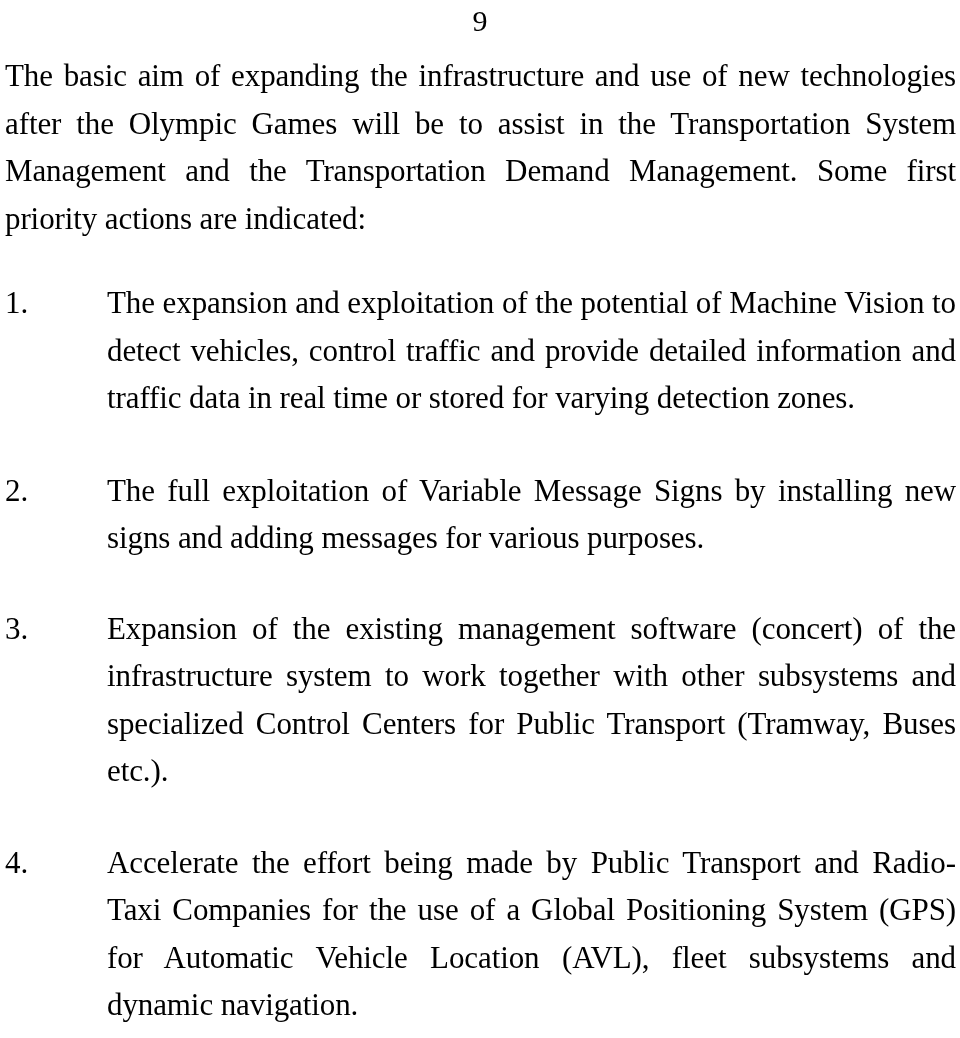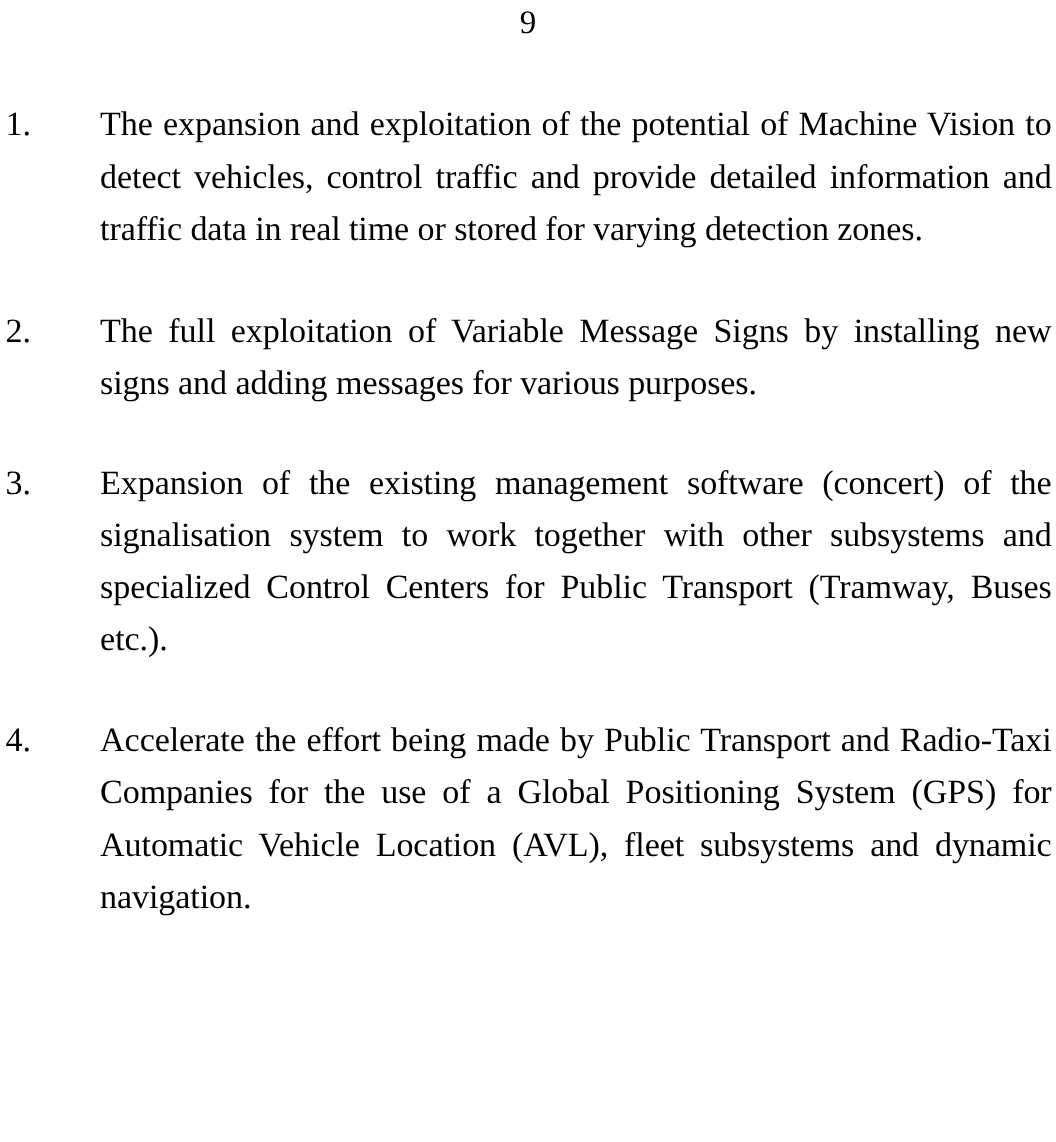--- a/index.html
+++ b/index.html
@@ -75,37 +75,39 @@
     position: absolute;
     left: 0;
     top: 0;
     width: 70px;
     text-align: left;
     font-size: 31px;
     line-height: 47.5px;
   }
   .list-item .item-text {
     display: block;
+    margin-left: 16px;
   }
 
   
   .gap-para-list { height: 37px; }
   .gap-item-1 { height: 45px; }
   .gap-item-2 { height: 43px; }
   .gap-item-3 { height: 44px; }
 </style>
 </head>
 <body style="background: rgb(255, 255, 255); color: rgb(0, 0, 0);">
 
 <div class="page">
 
   <div class="page-number">9</div>
 
   <div class="body-block">
 
+    <p class="para">The basic aim of expanding the infrastructure and use of new technologies after the Olympic Games will be to assist in the Transportation System Management and the Transportation Demand Management. Some first priority actions are indicated:</p>
 
     <div class="gap-para-list"></div>
 
     <ol class="list">
 
       <li class="list-item">
         <span class="marker">1.</span>
         <span class="item-text">The expansion and exploitation of the potential of Machine Vision to detect vehicles, control traffic and provide detailed information and traffic data in real time or stored for varying detection zones.</span>
       </li>
 
@@ -113,21 +115,21 @@
 
       <li class="list-item">
         <span class="marker">2.</span>
         <span class="item-text">The full exploitation of Variable Message Signs by installing new signs and adding messages for various purposes.</span>
       </li>
 
       <div class="gap-item-2"></div>
 
       <li class="list-item">
         <span class="marker">3.</span>
-        <span class="item-text">Expansion of the existing management software (concert) of the signalisation system to work together with other subsystems and specialized Control Centers for Public Transport (Tramway, Buses etc.).</span>
+        <span class="item-text">Expansion of the existing management software (concert) of the infrastructure system to work together with other subsystems and specialized Control Centers for Public Transport (Tramway, Buses etc.).</span>
       </li>
 
       <div class="gap-item-3"></div>
 
       <li class="list-item">
         <span class="marker">4.</span>
         <span class="item-text">Accelerate the effort being made by Public Transport and Radio-Taxi Companies for the use of a Global Positioning System (GPS) for Automatic Vehicle Location (AVL), fleet subsystems and dynamic navigation.</span>
       </li>
 
     </ol>

